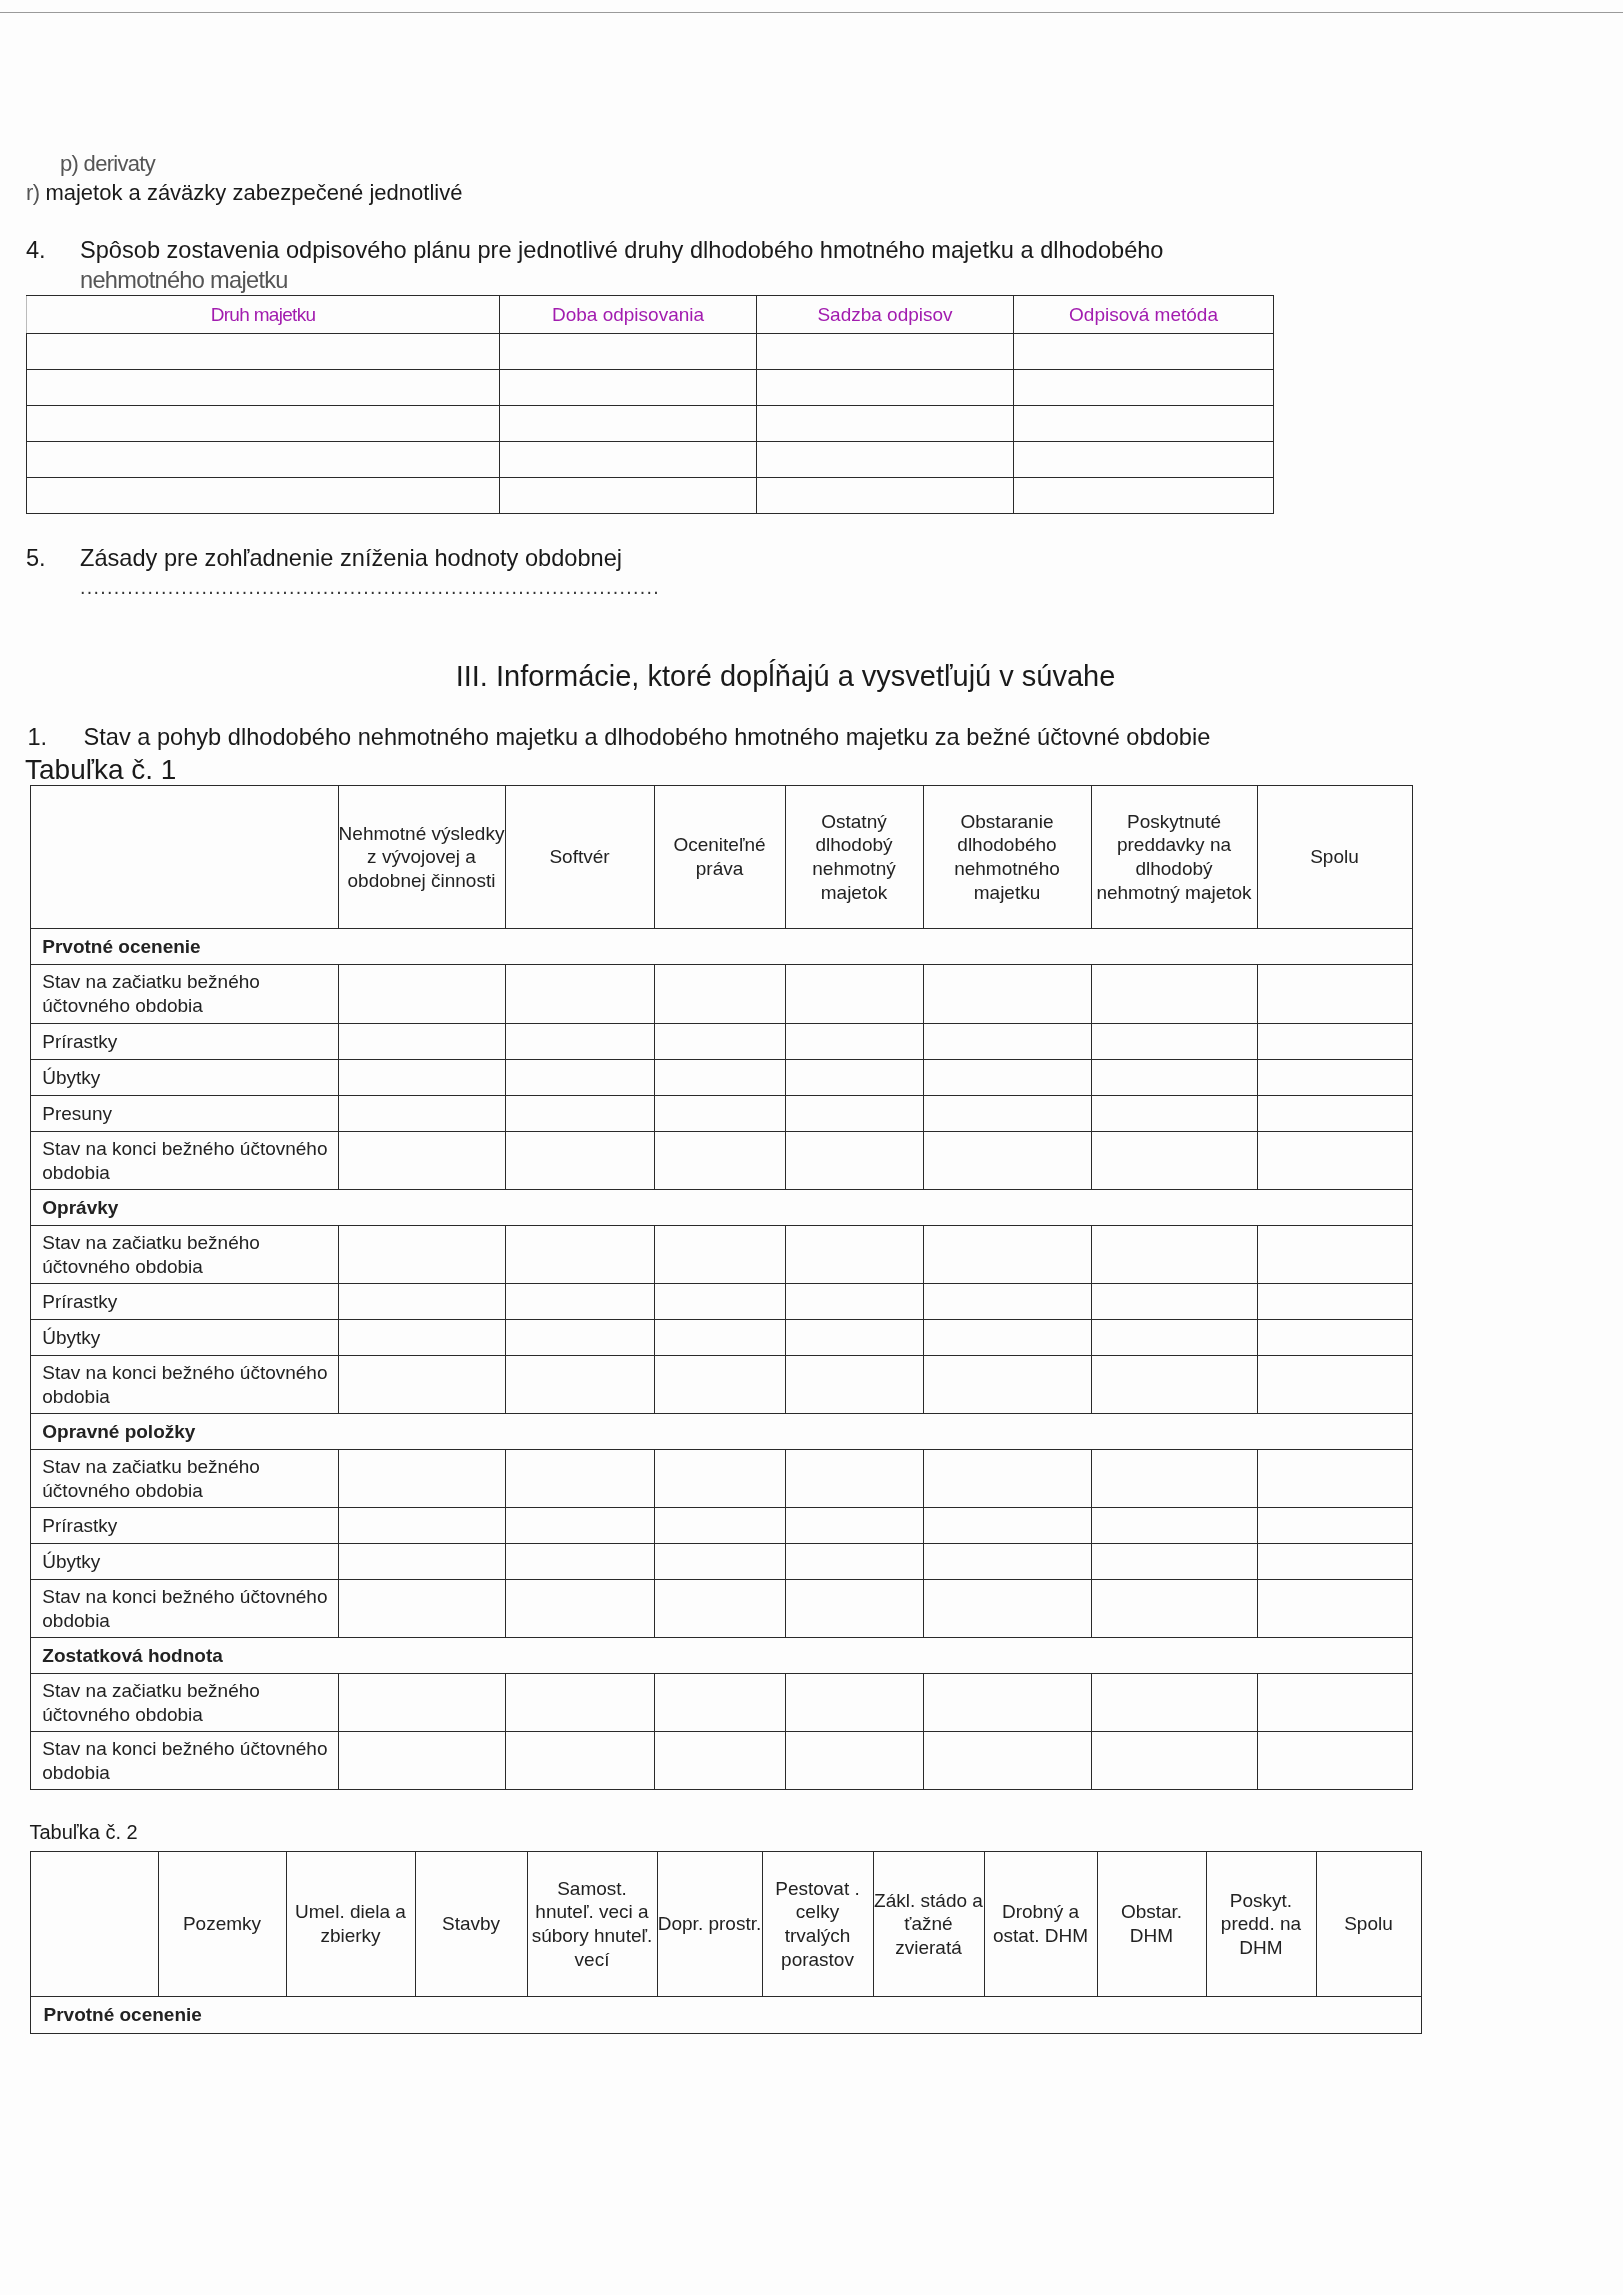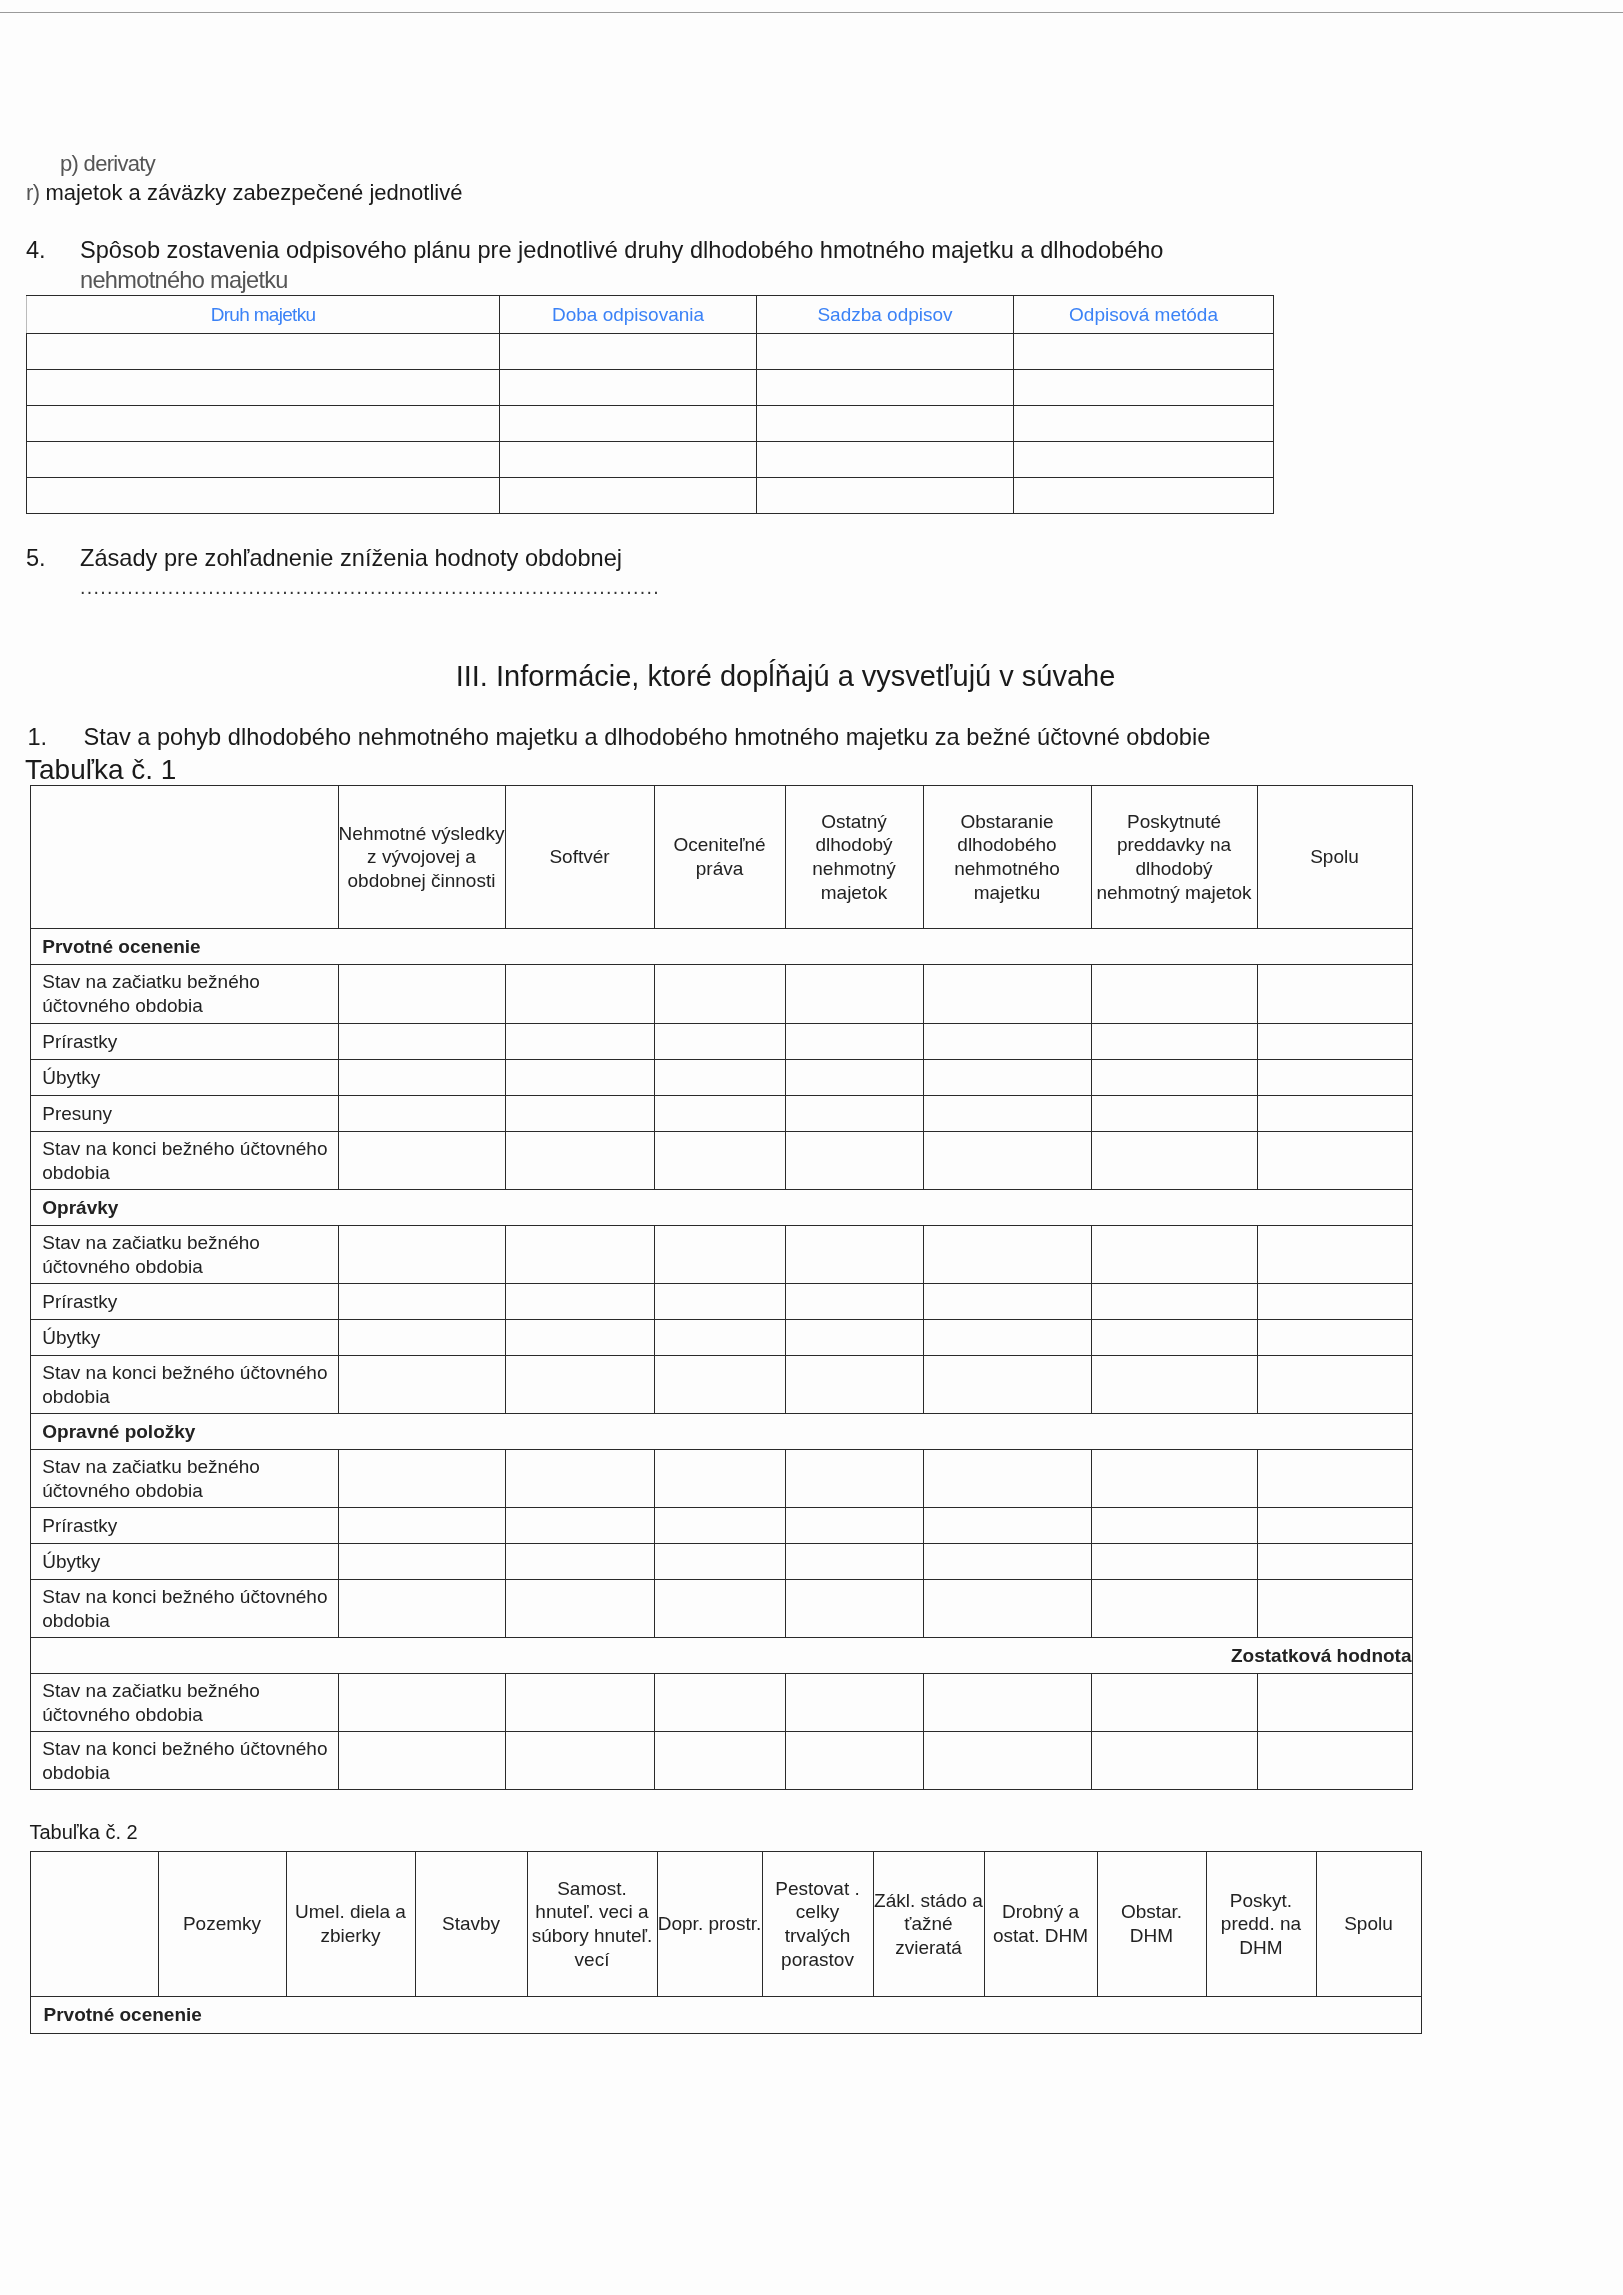--- a/index.html
+++ b/index.html
@@ -8,21 +8,21 @@
     background: #fdfdfd; color: #1a1a1a;
     font-family: "Liberation Sans", "DejaVu Sans", sans-serif;
   }
   .topline { position: absolute; left: 0; top: 11.8px; width: 1623px; height: 1.3px; background: #9a9a9a; }
   .abs { position: absolute; }
   .faded { color: #555; letter-spacing: -0.7px; }
   .list-line { font-size: 22px; line-height: 29px; }
   .heading4 { font-size: 23.6px; line-height: 33px; }
   .tbl { position: absolute; border-collapse: collapse; table-layout: fixed; }
   .tbl td, .tbl th { border: 1.3px solid #2a2a2a; padding: 0; font-weight: normal; }
-  .t4 th { font-size: 19px; height: 37px; text-align: center; color: #3b82f6; }
+  .t4 th { font-size: 19px; height: 37px; text-align: center; color: #a21caf; }
   .t4 td { height: 35px; }
   .dotted-line { position: absolute; font-size: 19.6px; letter-spacing: 1.3px; color: #333; }
   .section-title { position: absolute; left: 0; width: 1623px; text-align: center; font-size: 29px; }
   .sub1 { font-size: 23.6px; }
   .t1 th { font-size: 19px; line-height: 23.6px; text-align: center; color: #222; vertical-align: middle; }
   .t1 td { font-size: 19px; line-height: 23.6px; color: #222; padding-left: 11.8px; vertical-align: middle; }
   .t1 td.group { font-weight: bold; }
   .t1 td.blank { padding: 0; }
   .t2 th { font-size: 19px; line-height: 23.6px; text-align: center; color: #222; vertical-align: middle; }
   .t2 td { font-size: 19px; color: #222; padding-left: 13px; vertical-align: middle; font-weight: bold; }
@@ -264,21 +264,21 @@
     <td>Stav na konci bežného účtovného obdobia</td>
     <td class="blank"></td>
         <td class="blank"></td>
         <td class="blank"></td>
         <td class="blank"></td>
         <td class="blank"></td>
         <td class="blank dash-col"></td>
         <td class="blank"></td>
   </tr>
 
-  <tr style="height:36px;text-align:right;">
+  <tr style="height:36px;">
     <td class="group" colspan="8">Zostatková hodnota</td>
   </tr>
   <tr style="height:58px;">
     <td>Stav na začiatku bežného účtovného obdobia</td>
     <td class="blank"></td>
         <td class="blank"></td>
         <td class="blank"></td>
         <td class="blank"></td>
         <td class="blank"></td>
         <td class="blank dash-col"></td>

